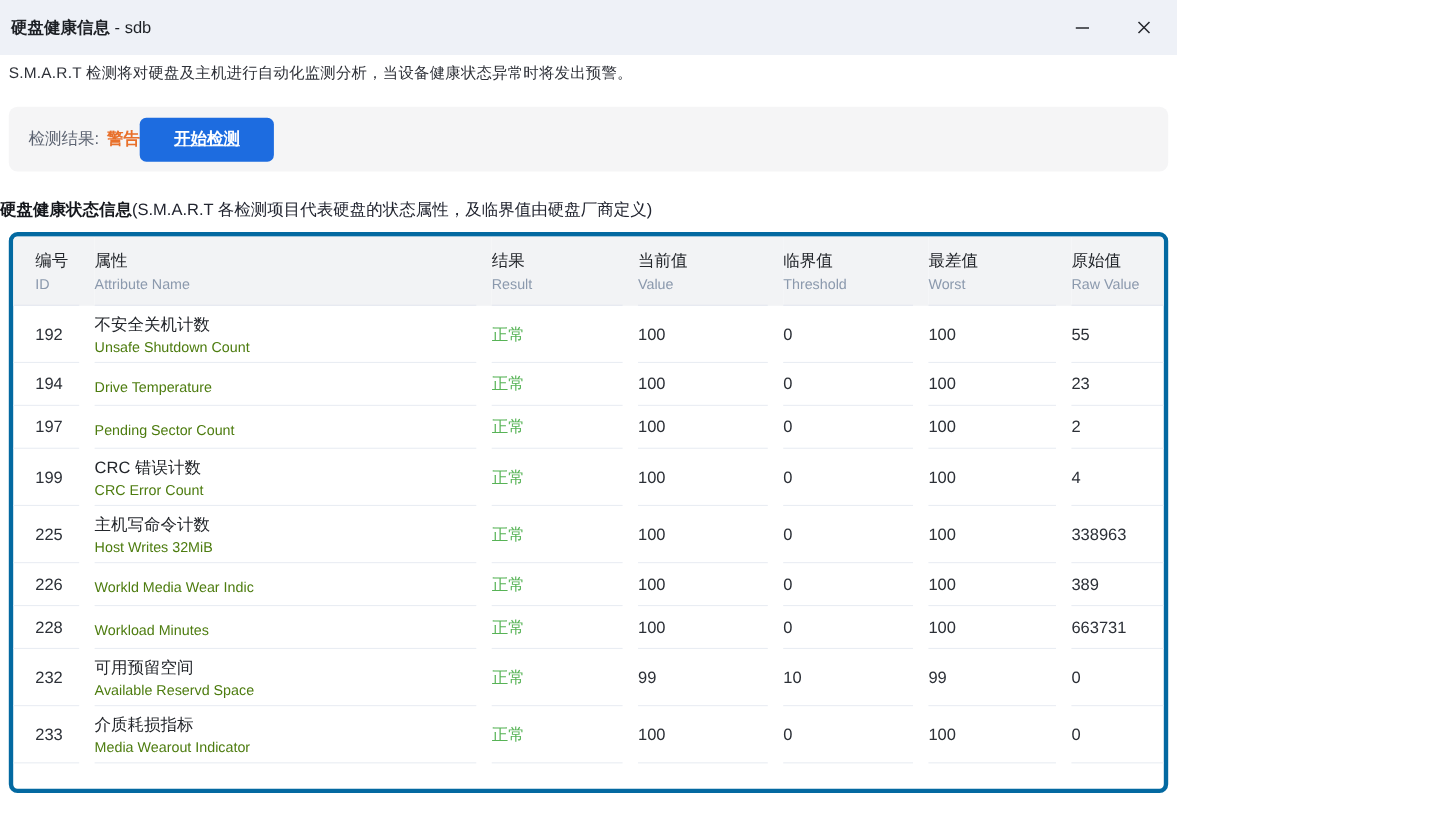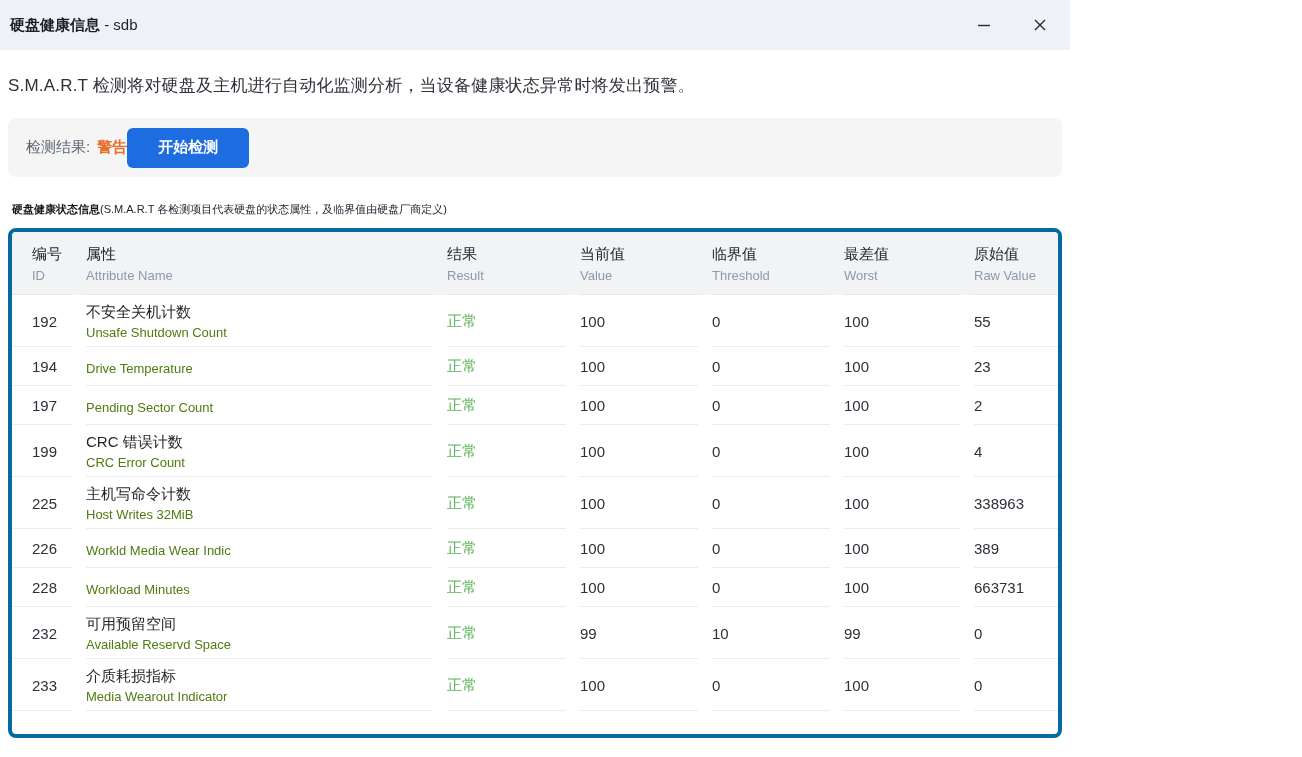--- a/index.html
+++ b/index.html
@@ -18,39 +18,39 @@
   .titlebar .title { font-size:15px; color:#1d2025; }
   .titlebar .t-bold { font-weight:bold; }
   .win-buttons { display:flex; align-items:center; gap:24px; }
   .win-btn {
     width:32px; height:32px; background:transparent; border:none; cursor:pointer;
     display:flex; align-items:center; justify-content:center; border-radius:4px;
   }
 
   
   .intro {
-    margin:24px 8px 0 8px; font-size:17px; color:#2e3138; letter-spacing:0.2px;
+    margin:8px 8px 0 8px; font-size:14px; color:#2e3138; letter-spacing:0.2px;
   }
 
   
   .result-panel {
     margin:21px 8px 0 8px; height:59px; background:#f5f5f6; border-radius:8px;
     display:flex; align-items:center; 
     padding:0 22px 0 18px;
   }
   .result-text { font-size:15px; color:#5d6472; }
   .result-text .warn { color:var(--warn,#e8702b); font-weight:bold; margin-left:7px; }
   .start-btn {
     min-width:105px; height:40px; background:var(--accent,#1d6ce0); color:#ffffff;
     border:none; border-radius:6px; font-size:15px; font-weight:600; cursor:pointer;
-    font-family:inherit; padding:0 31px;
-  }
-
-  
-  .section-title { margin:25px 8px 0 12px; font-size:11px; color:#222530; }
+    font-family:inherit; padding:0 31px;text-decoration:underline;
+  }
+
+  
+  .section-title { margin:25px 8px 0 0; font-size:15px; color:#222530; }
   .section-title .bold { font-weight:bold; color:#15171c; }
 
   
   .table-wrap {
     margin:11px 8px 0 8px; border:4px solid #0369a1; border-radius:8px;
     overflow:hidden; height:510px; background:#ffffff;
   }
   table { width:100%; border-collapse:separate; border-spacing:0; table-layout:fixed; }
   thead th {
     background:#f2f3f5; text-align:left; vertical-align:top;

